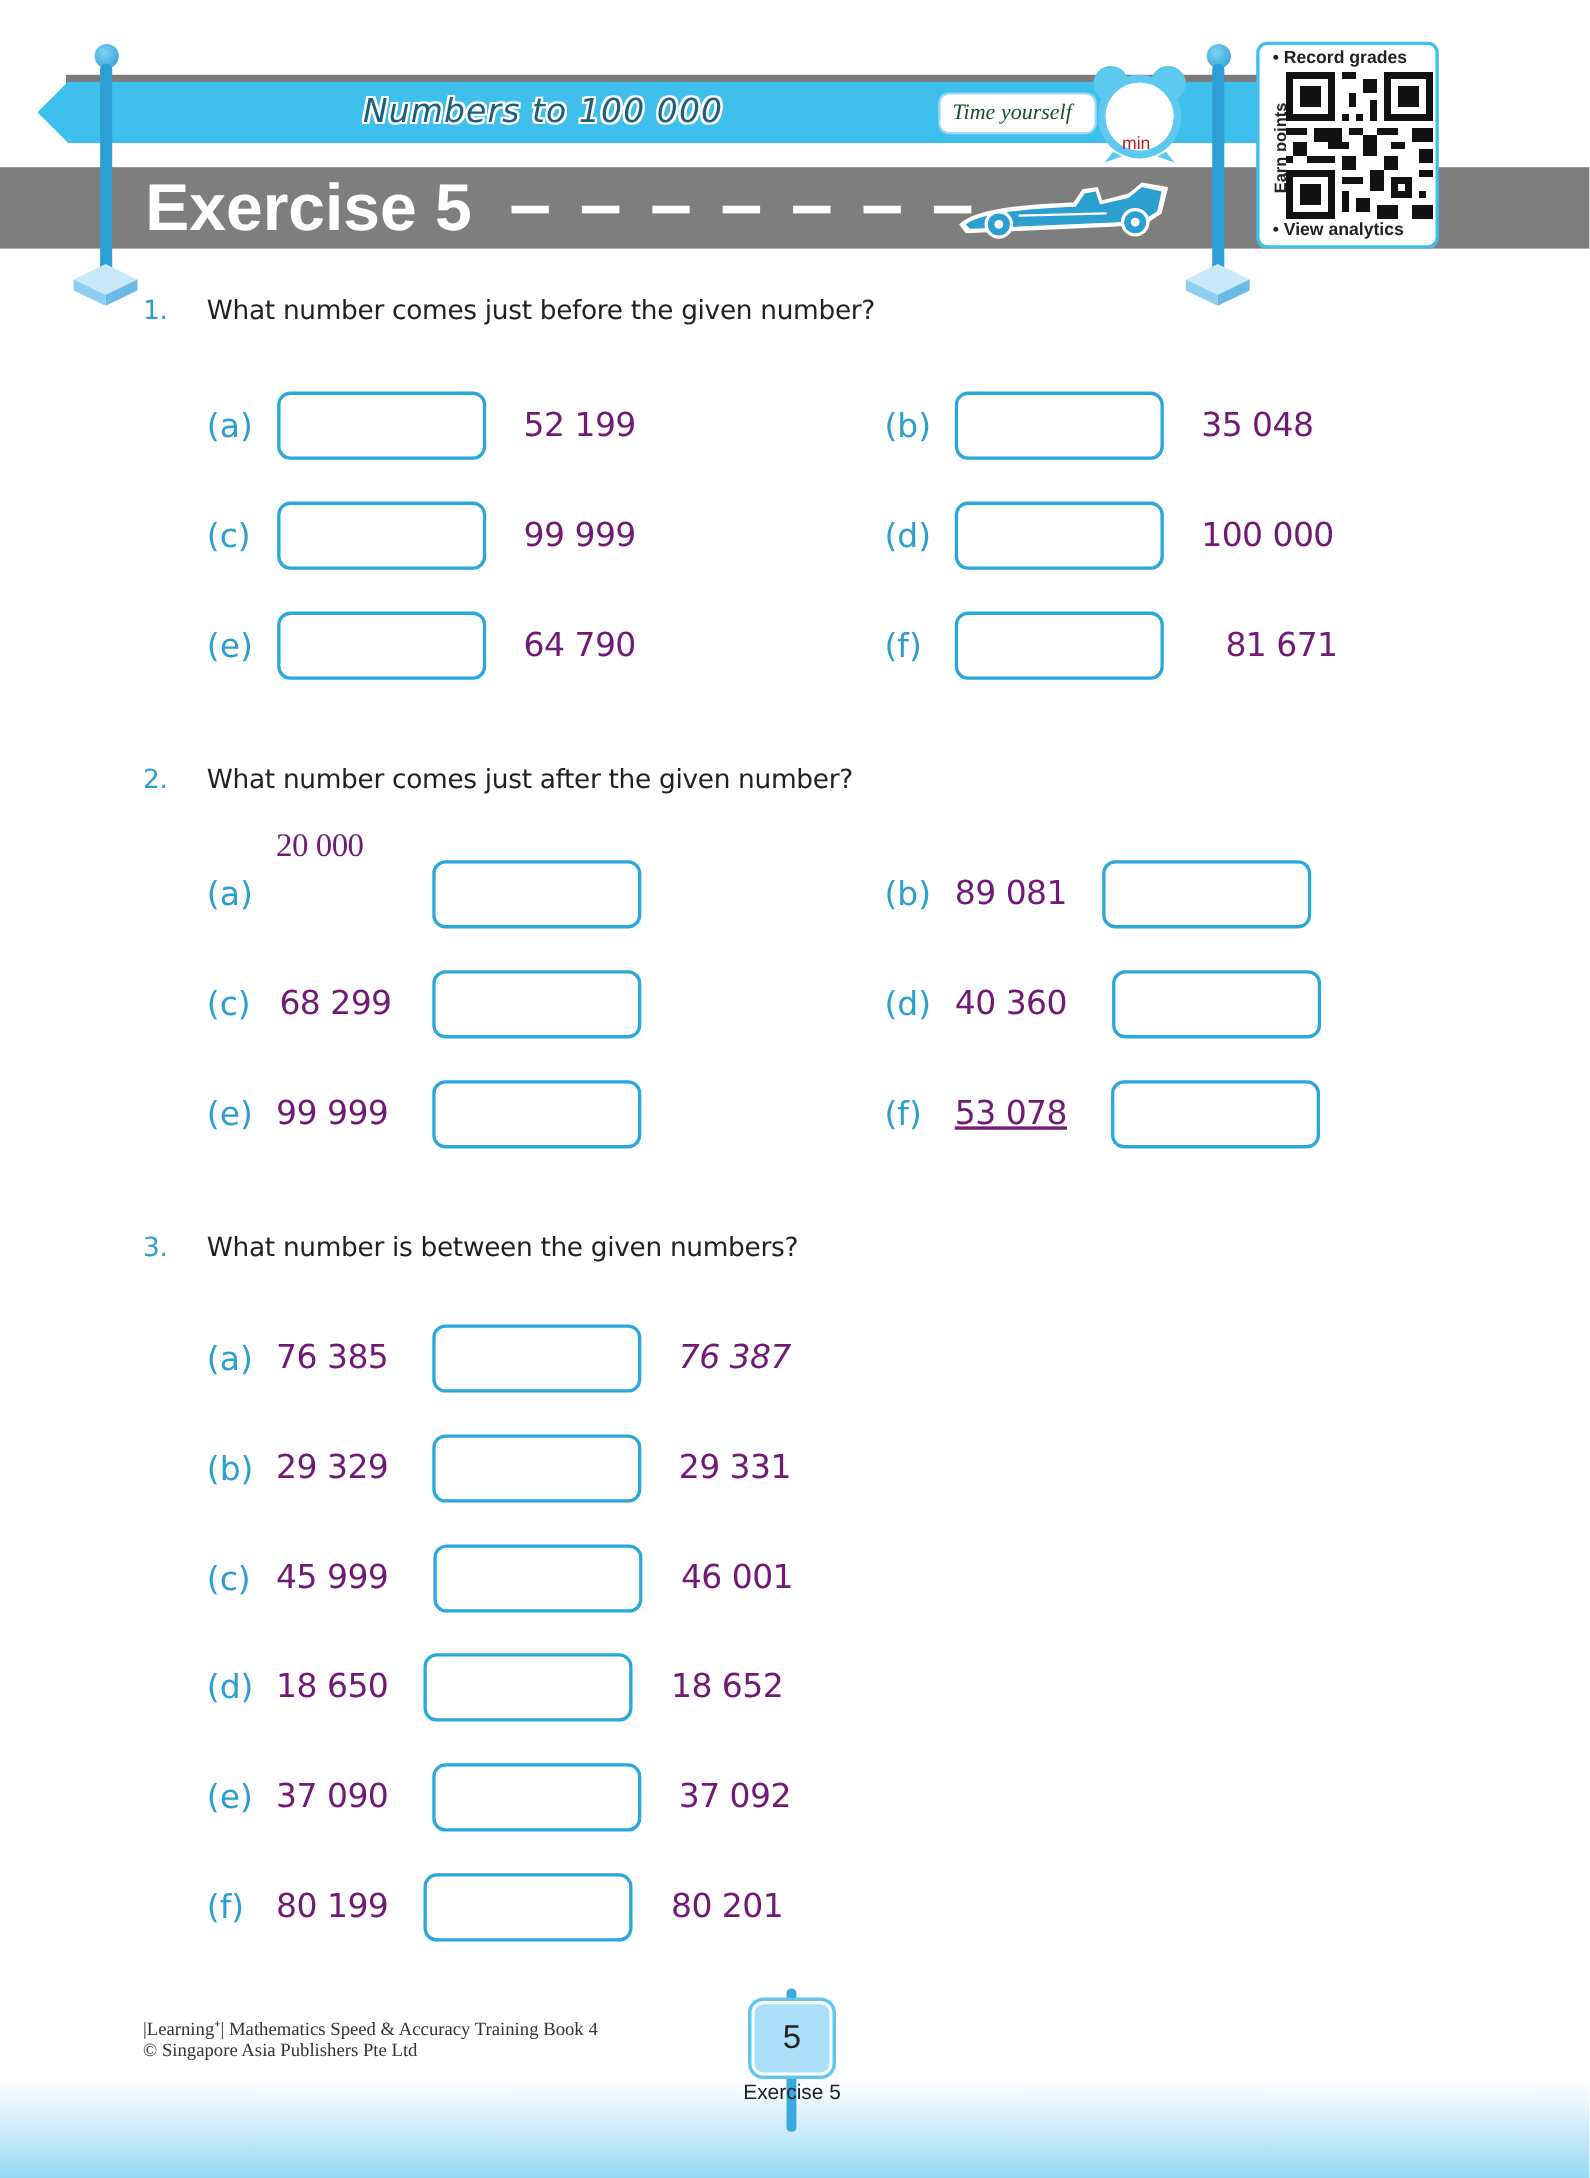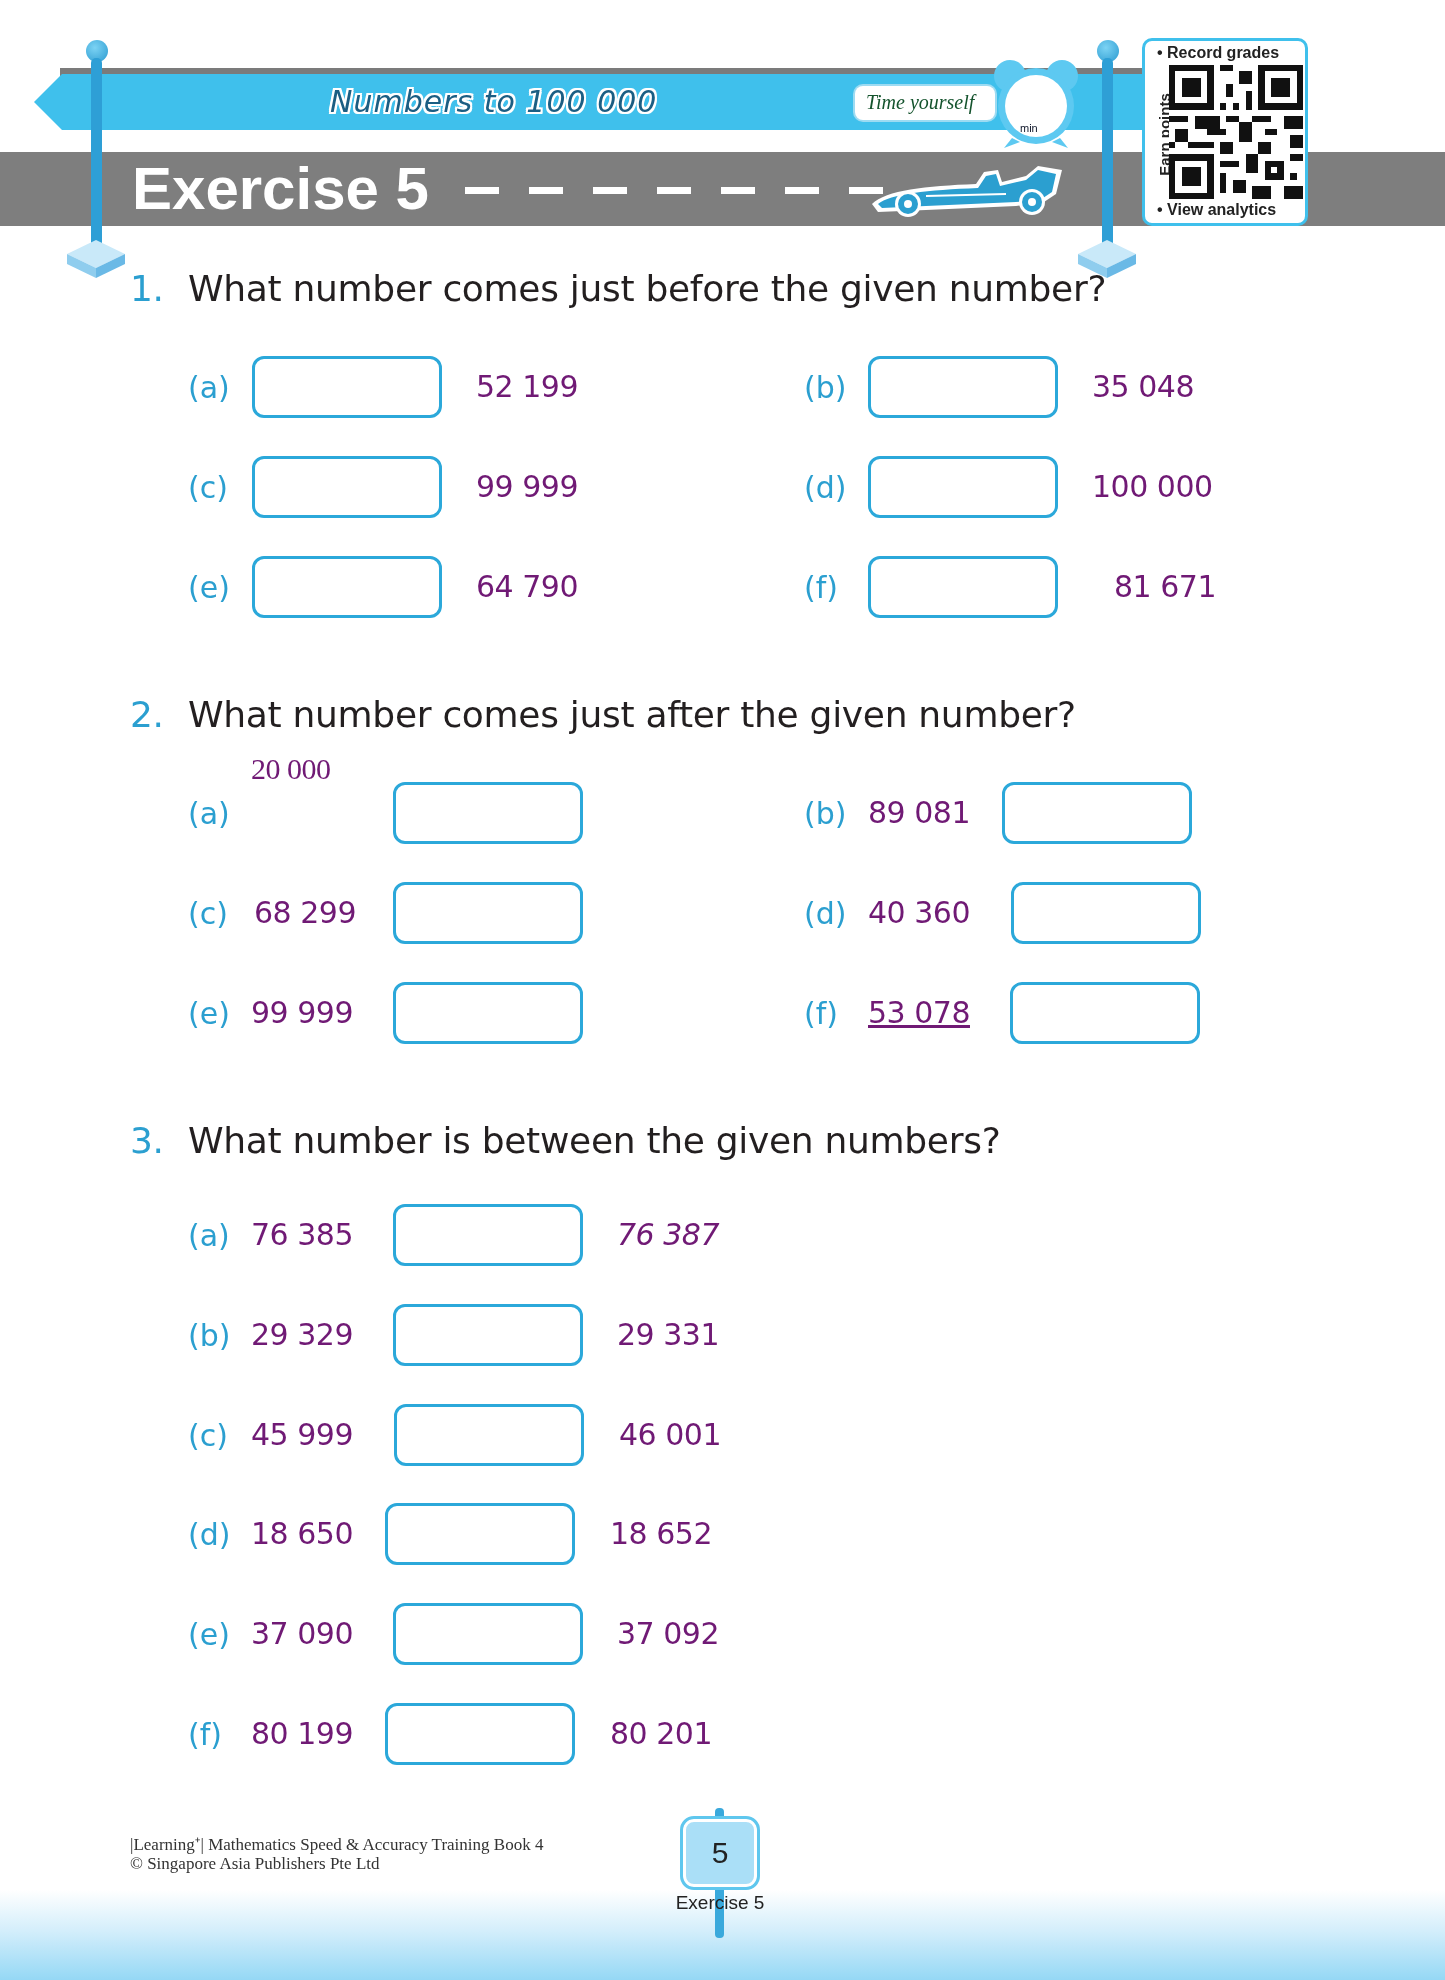--- a/index.html
+++ b/index.html
@@ -6,40 +6,40 @@
   html, body { width: 1445px; height: 1980px; background: #ffffff; overflow: hidden; }
   body { position: relative; font-family: "Liberation Sans", "DejaVu Sans", sans-serif; color: #231f20; }
 
   
   .banner-shadow { position: absolute; left: 60px; top: 68px; width: 1100px; height: 8px; background: #7b7b7b; }
   .banner { position: absolute; left: 34px; top: 74px; width: 1126px; height: 56px; background: #3fc0ec; clip-path: polygon(28px 0, 100% 0, 100% 100%, 28px 100%, 0 50%); }
   .banner-title { position: absolute; left: 330px; top: 84px; font-family: "DejaVu Sans", sans-serif; font-style: italic; font-size: 30px; color: #1b5e83; letter-spacing: 1px; text-shadow: -2px -2px 0 #fff, 2px -2px 0 #fff, -2px 2px 0 #fff, 2px 2px 0 #fff, 0 2px 0 #fff, 2px 0 0 #fff, 0 -2px 0 #fff, -2px 0 0 #fff; }
   .time-pill { position: absolute; left: 855px; top: 86px; width: 140px; height: 34px; background: #fff; border-radius: 8px; box-shadow: 0 0 0 2px #9ddbf2; }
   .time-label { position: absolute; left: 866px; top: 91px; font-family: "Liberation Serif", serif; font-style: italic; font-size: 20px; color: #14532d; }
   .clock { position: absolute; left: 990px; top: 58px; width: 92px; height: 92px; }
-  .clock-min { position: absolute; left: 1020px; top: 122px; font-size: 11px; color: #0f172a; }
+  .clock-min { position: absolute; left: 1020px; top: 122px; font-size: 16px; color: #b91c1c; }
 
   .road { position: absolute; left: 0; top: 152px; width: 1445px; height: 74px; background: #7e7e7e; }
   .exercise-title { position: absolute; left: 132px; top: 152px; font-family: "Liberation Sans", sans-serif; font-weight: bold; font-size: 60px; line-height: 74px; color: #ffffff; }
   .dashes { position: absolute; left: 465px; top: 187px; display: flex; gap: 30px; }
   .dash { width: 34px; height: 7px; background: #ffffff; }
   .car { position: absolute; left: 866px; top: 160px; width: 205px; height: 60px; }
 
   .pole { position: absolute; width: 11px; background: #2e9fd6; border-radius: 5px; }
   .pole-knob { position: absolute; width: 22px; height: 22px; border-radius: 50%; background: radial-gradient(circle at 40% 35%, #7cd3f4, #2a9ad0); }
   .pole-base { position: absolute; width: 66px; height: 44px; }
 
   .qr-card { position: absolute; left: 1142px; top: 38px; width: 166px; height: 188px; background: #fff; border: 3px solid #3fc0ec; border-radius: 10px; }
   .qr-top { position: absolute; left: 12px; top: 3px; font-size: 16px; font-weight: bold; color: #222; white-space: nowrap; }
   .qr-bottom { position: absolute; left: 12px; top: 160px; font-size: 16px; font-weight: bold; color: #222; white-space: nowrap; }
   .qr-side { position: absolute; left: -22px; top: 85px; transform: rotate(-90deg); font-size: 15px; font-weight: bold; color: #222; white-space: nowrap; }
   .qr-code { position: absolute; left: 24px; top: 24px; width: 134px; height: 134px; }
 
   
-  .q-heading { position: absolute; font-size: 36px; color: #231f20; font-family: "DejaVu Sans", sans-serif; letter-spacing: -0.3px; }
+  .q-heading { position: absolute; font-size: 24px; color: #231f20; font-family: "DejaVu Sans", sans-serif; letter-spacing: -0.3px; }
   .q-num { color: #2b9fd0; display: inline-block; width: 58px; }
   .part { position: absolute; height: 62px; display: flex; align-items: center; font-family: "DejaVu Sans", sans-serif; font-size: 30px; }
   .part-label { color: #2b9fd0; }
   .answer-box { position: absolute; width: 190px; height: 62px; border: 3px solid #2ba8da; border-radius: 12px; background: #fff; }
   .num { position: absolute; font-family: "DejaVu Sans", sans-serif; font-size: 30px; color: #701a75; letter-spacing: -0.5px; line-height: 62px; }
 
   
   .footer-bg { position: absolute; left: 0; top: 1890px; width: 1445px; height: 90px; background: linear-gradient(to bottom, #ffffff 0%, #d4eefb 45%, #95d8f5 100%); }
   .footer-text { position: absolute; left: 130px; font-family: "Liberation Serif", serif; font-size: 17px; color: #333; }
   .page-sign { position: absolute; left: 680px; top: 1816px; width: 80px; height: 74px; border-radius: 14px; background: #aadff7; border: 3px solid #5fc7ee; box-shadow: inset 0 0 0 3px #fff; }

